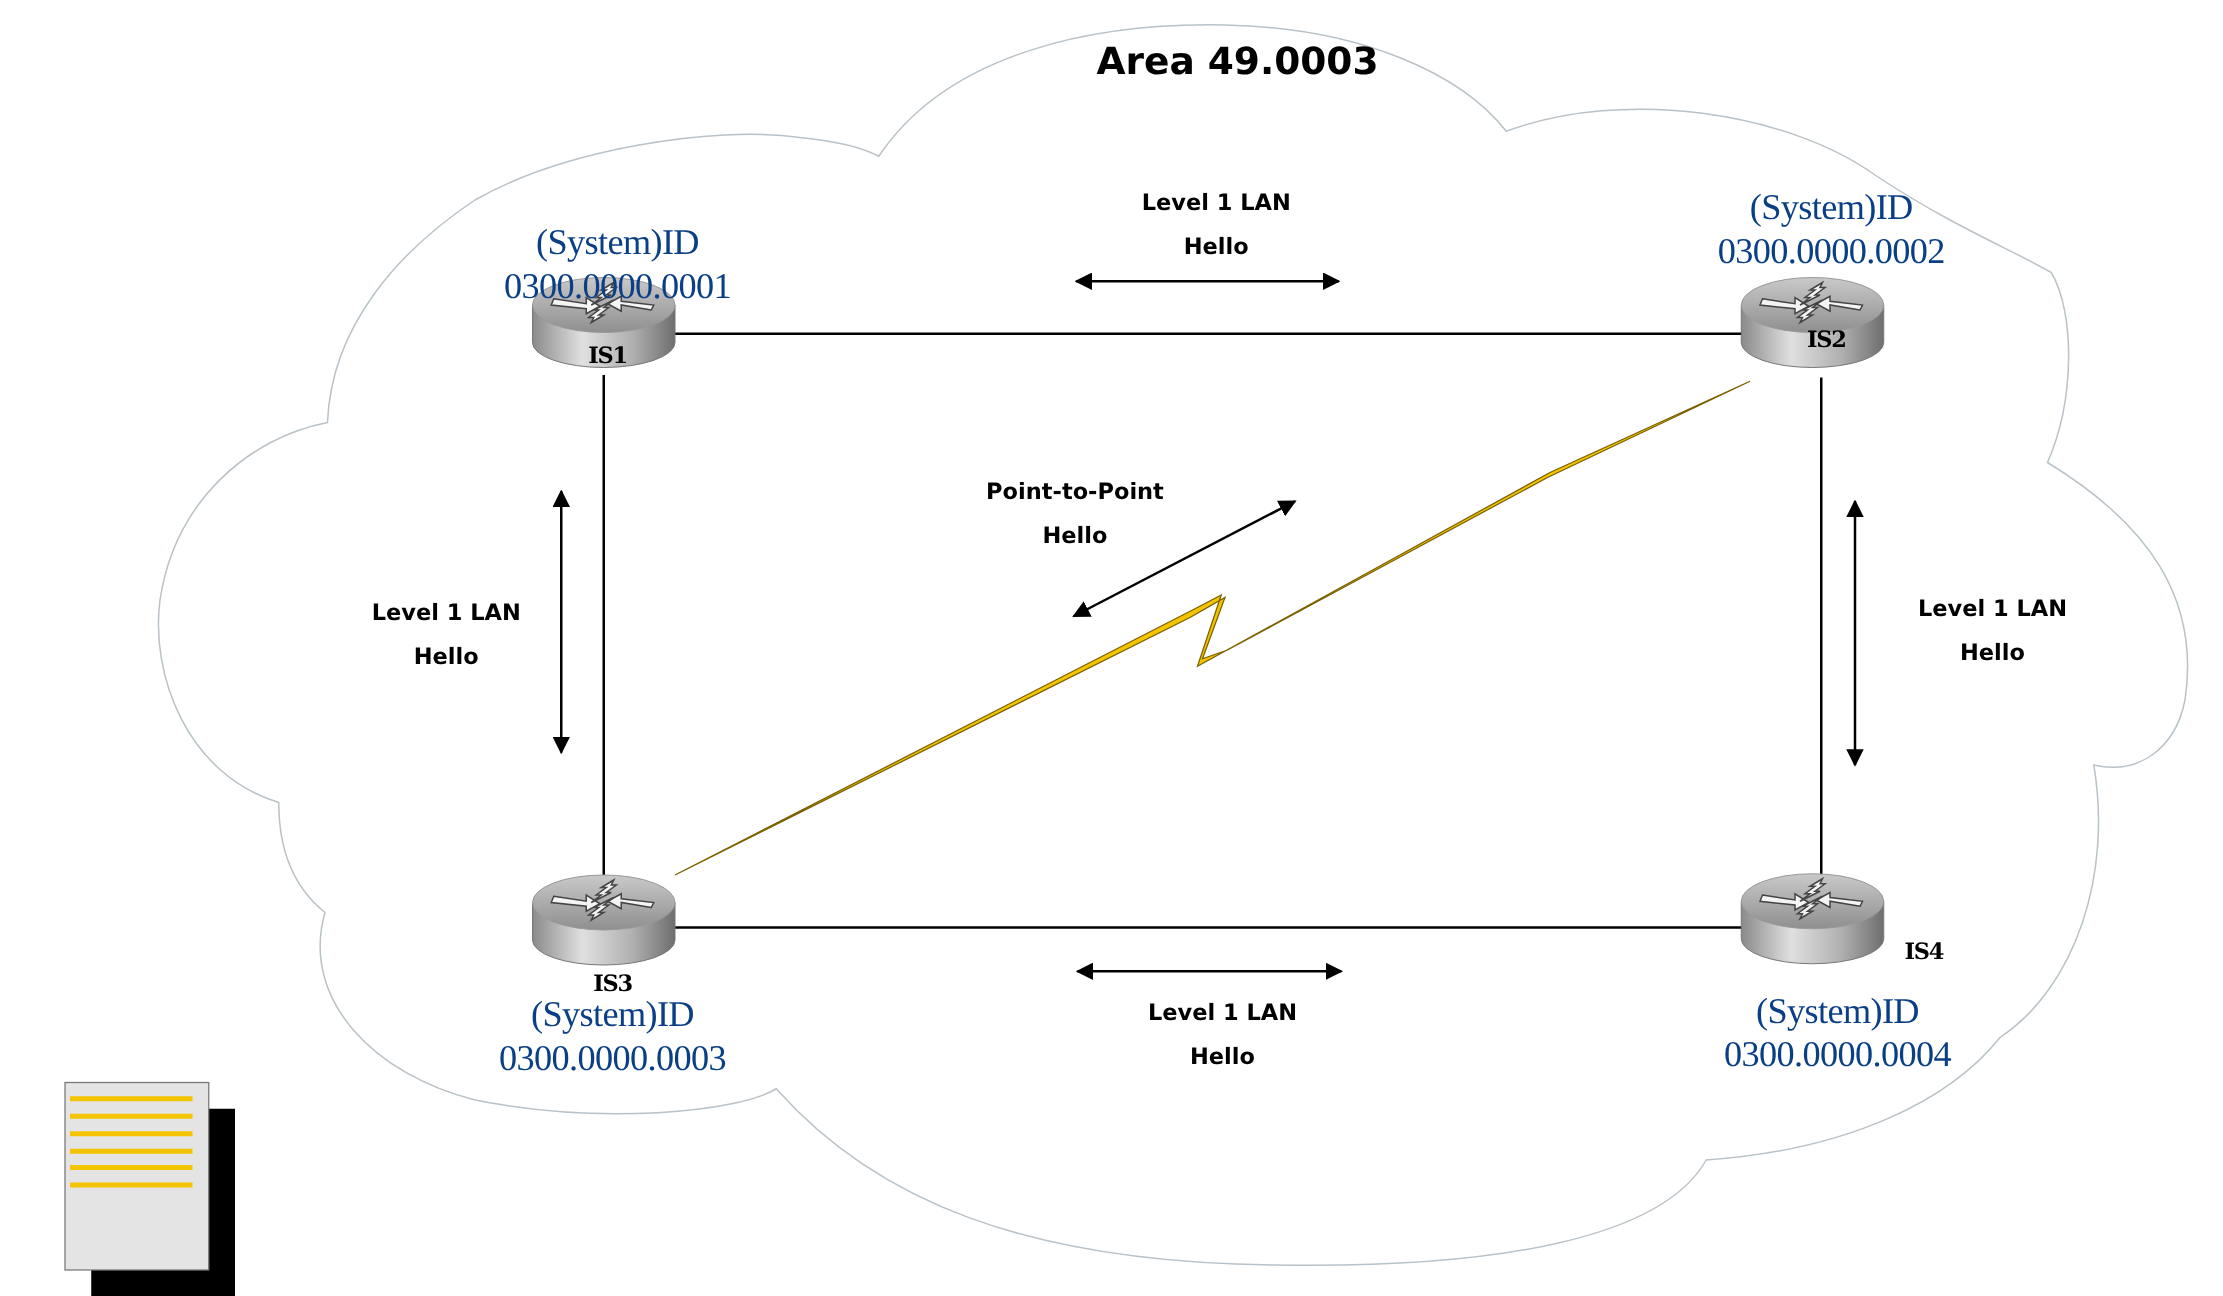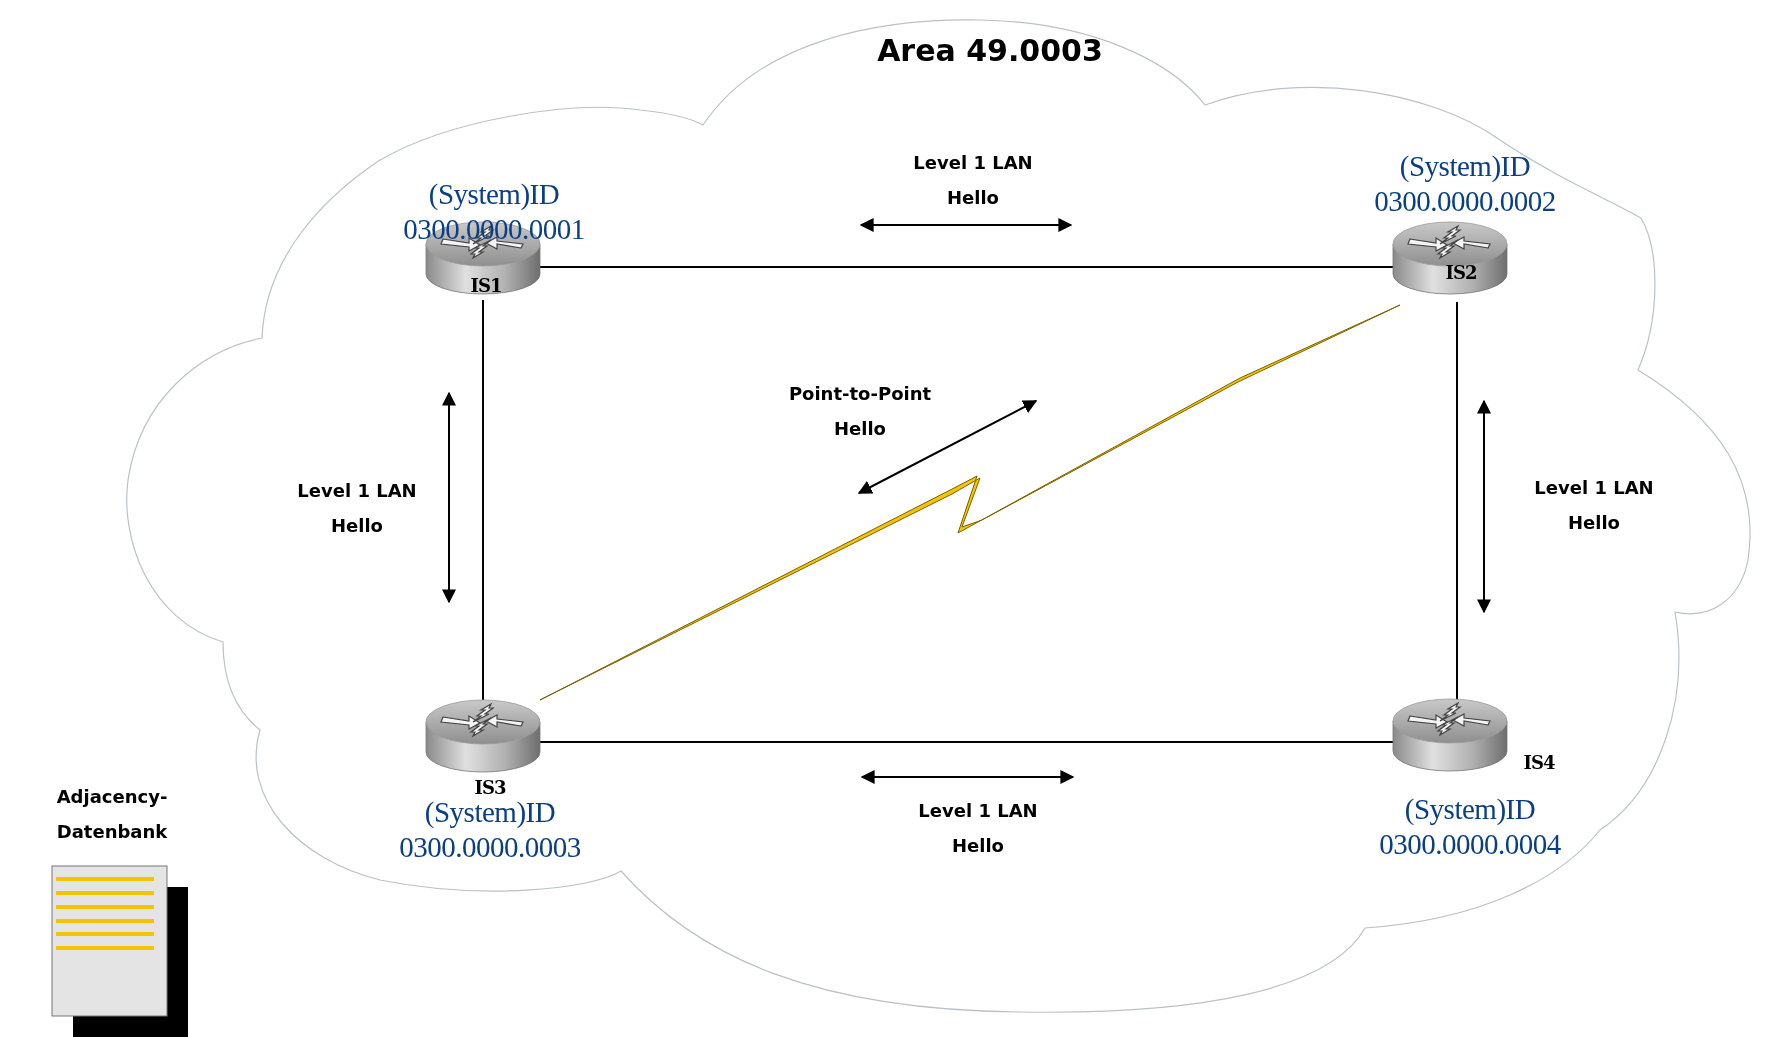--- a/index.html
+++ b/index.html
@@ -141,17 +141,13 @@
   </div>
   <div class="lbl bold" style="left:978px;top:828px">
     <div>Level 1 LAN</div>
     <div>Hello</div>
   </div>
   <div class="lbl bold" style="left:860px;top:411px">
     <div>Point-to-Point</div>
     <div>Hello</div>
   </div>
 
-  <div class="lbl bold" style="left:112px;top:814px">
-    <div>Adjacency-</div>
-    <div>Datenbank</div>
-  </div>
 </div>
 
 </body></html>

